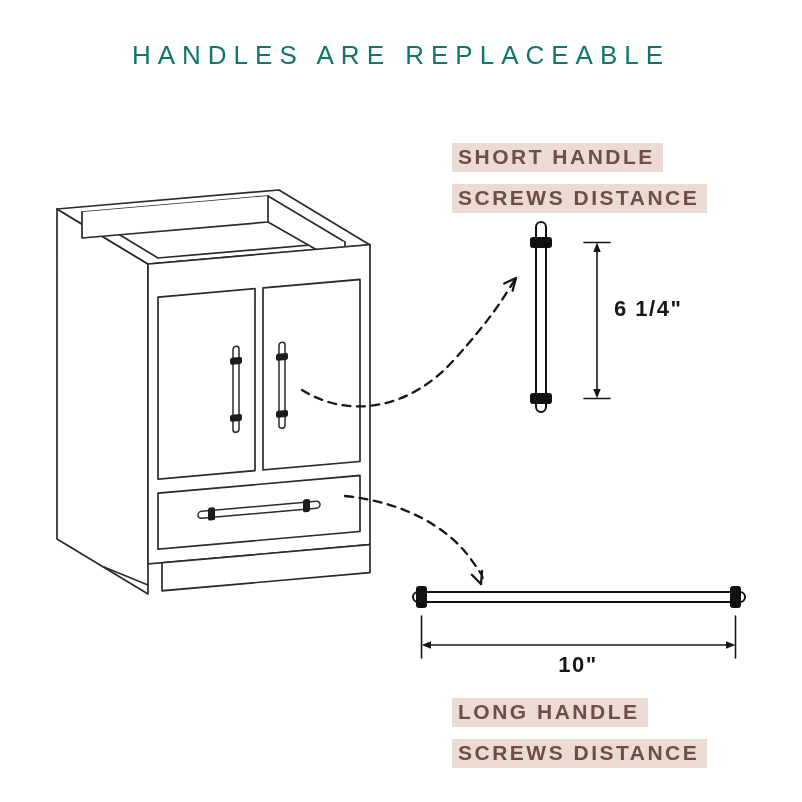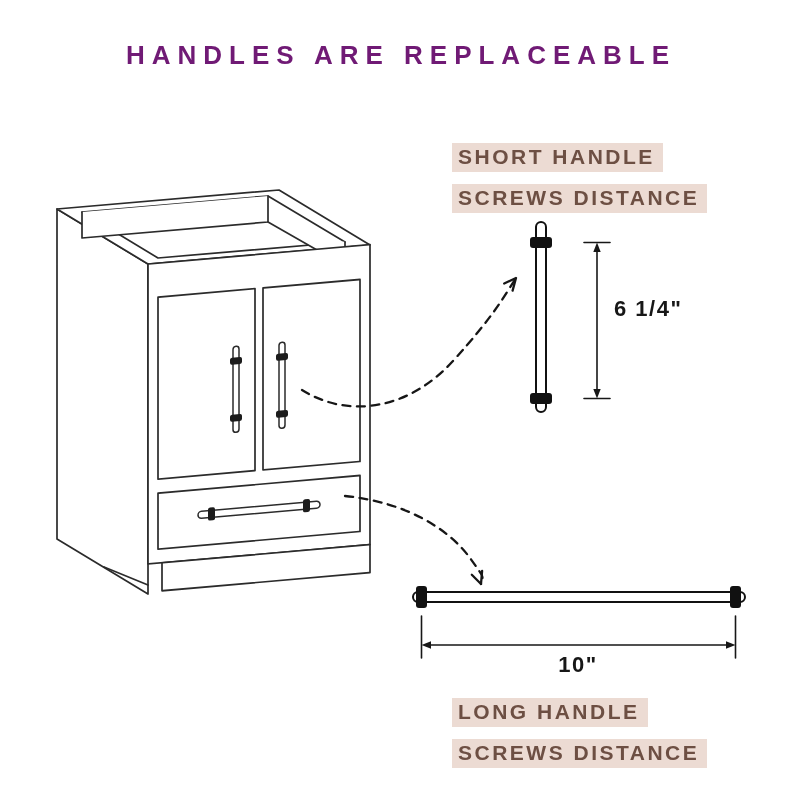--- a/index.html
+++ b/index.html
@@ -2,22 +2,22 @@
 <html><head>
 <meta charset="utf-8">
 <style>
   html,body { margin:0; padding:0; background:#ffffff; }
   .canvas {
     position:relative; width:802px; height:802px; background:#ffffff;
     overflow:hidden; font-family:"Liberation Sans", sans-serif;
   }
   .page-title {
     position:absolute; top:40px; left:0; width:802px;
-    text-align:center; font-size:26px; font-weight:700;
-    letter-spacing:7px; color:#701a75; white-space:nowrap;
+    text-align:center; font-size:26px; font-weight:400;
+    letter-spacing:7px; color:#0f766e; white-space:nowrap;
   }
   svg.art { position:absolute; left:0; top:0; }
   .callout { position:absolute; display:flex; flex-direction:column; gap:12px; }
   .callout .hl {
     display:inline-block; align-self:flex-start;
     background:#ecdbd3; color:#6d4f43;
     font-size:21px; font-weight:bold; letter-spacing:2.5px;
     line-height:22px; padding:3px 8px 4px 6px; white-space:nowrap;
   }
   .callout-short { left:452px; top:143px; }

